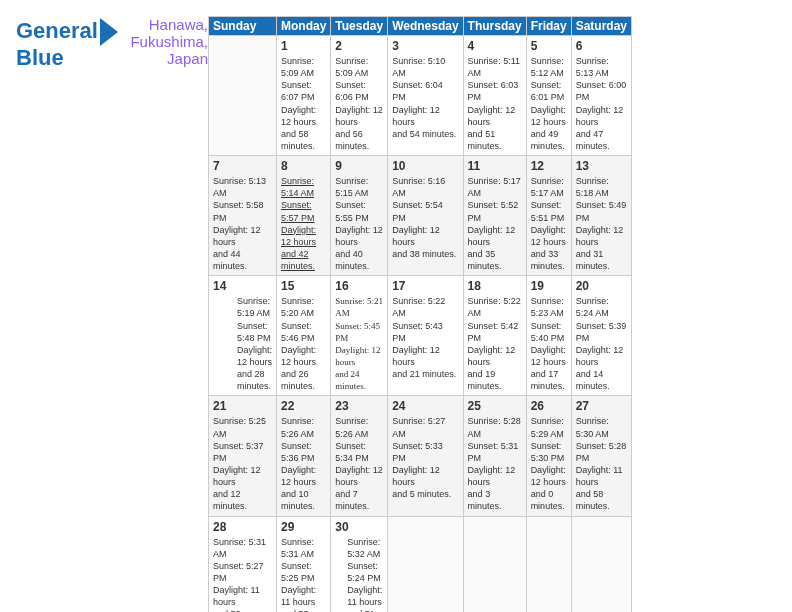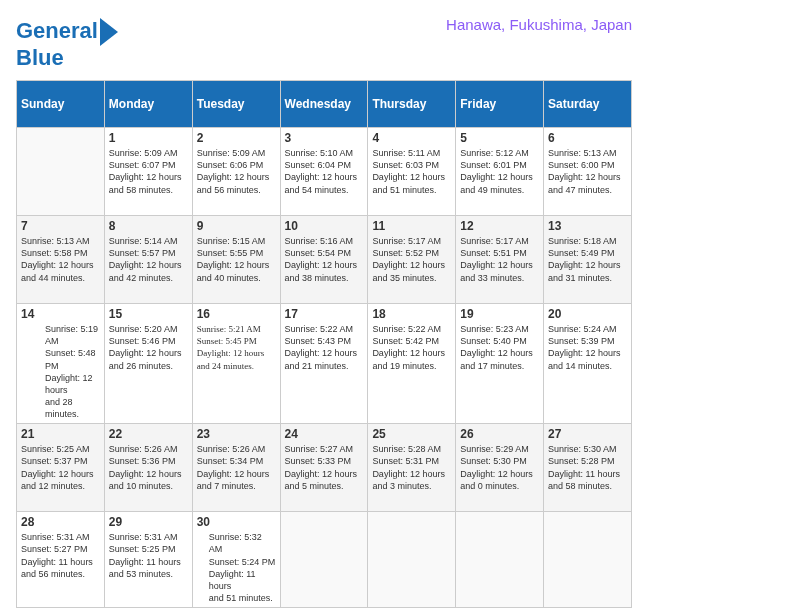--- a/index.html
+++ b/index.html
@@ -8,21 +8,21 @@
       background: #fff;
       width: 792px;
       height: 612px;
       overflow: hidden;
     }
     .page {
       width: 648px;
       height: 612px;
       padding: 16px;
       display: flex;
-      flex-direction: column;
+      flex-direction: row;
     }
     .header {
       display: flex;
       justify-content: space-between;
       align-items: flex-start;
       margin-bottom: 10px;
     }
     .logo {
       display: flex;
       align-items: center;
@@ -60,21 +60,21 @@
     .calendar {
       width: 100%;
       border-collapse: collapse;
       flex: 1;
     }
     .calendar th {
       background: #1a6eb5;
       color: #fff;
       font-size: 12px;
       font-weight: bold;
-      padding: 16px 4px;
+      padding: 2px 4px;
       text-align: left;
       border: 1px solid #ccc;
     }
     .calendar td {
       vertical-align: top;
       border: 1px solid #ccc;
       padding: 3px 4px;
       width: calc(100% / 7);
       font-size: 9.5px;
       color: #333;
@@ -182,21 +182,21 @@
         <tr class="row-shade">
           <td>
             <span class="day-num">7</span>
             <div class="day-info" style="white-space: pre-line;">Sunrise: 5:13 AM
 Sunset: 5:58 PM
 Daylight: 12 hours
 and 44 minutes.</div>
           </td>
           <td>
             <span class="day-num">8</span>
-            <div class="day-info" style="white-space: pre-line;">Sunrise: 5:14 AM
+            <div class="day-info" style="white-space: pre-line; text-decoration: underline;">Sunrise: 5:14 AM
 Sunset: 5:57 PM
 Daylight: 12 hours
 and 42 minutes.</div>
           </td>
           <td>
             <span class="day-num">9</span>
             <div class="day-info" style="white-space: pre-line;">Sunrise: 5:15 AM
 Sunset: 5:55 PM
 Daylight: 12 hours
 and 40 minutes.</div>

